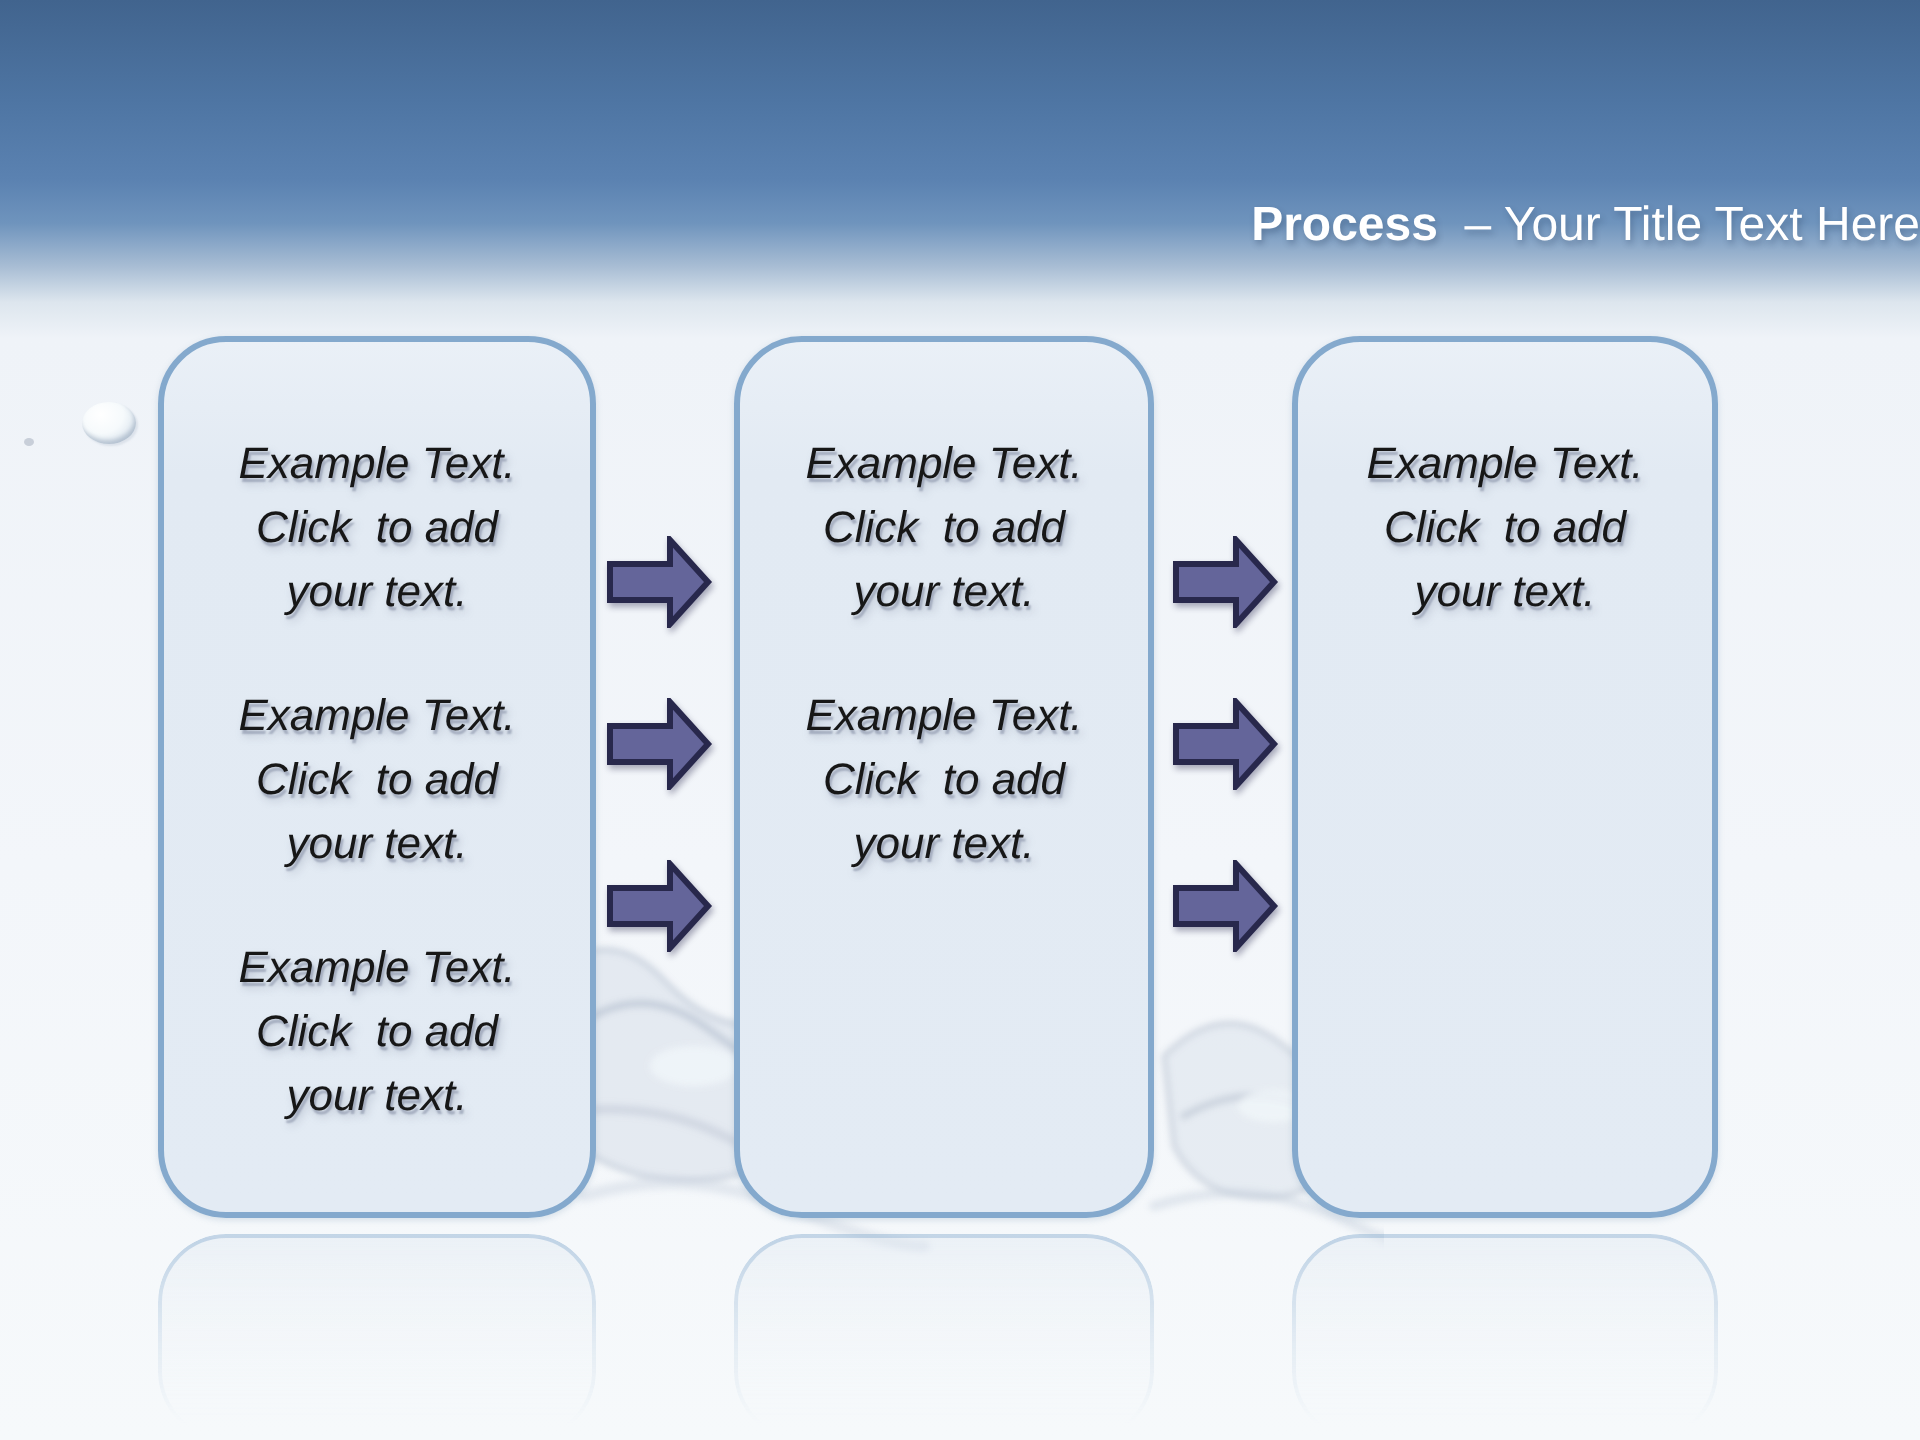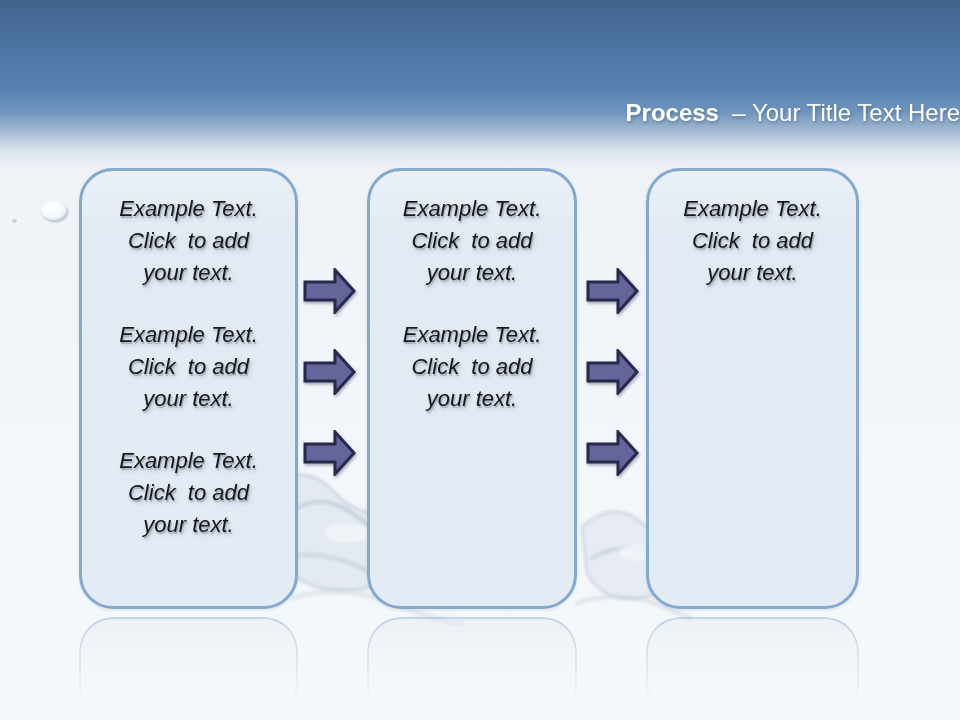--- a/index.html
+++ b/index.html
@@ -38,21 +38,21 @@
     position:absolute;left:12px;top:219px;width:5px;height:4px;border-radius:50%;
     background:rgba(160,170,185,.5);z-index:1;
   }
   
   .process-box{
     position:absolute;top:168px;height:441px;box-sizing:border-box;
     background:linear-gradient(180deg,#eaf0f7 0%,#e2eaf3 15%,#e3ebf4 100%);
     border:3px solid #84a9cd;border-radius:34px;
     box-shadow:0 1px 3px rgba(120,150,180,.25);
     z-index:2;
-    padding-top:22px;
+    padding-top:45px;
   }
   .box-1{left:79px;width:219px;}
   .box-2{left:367px;width:210px;}
   .box-3{left:646px;width:213px;}
   .para{
     margin:0 6px 30px 6px;text-align:center;
     font-style:italic;font-size:22px;line-height:32px;color:#171717;
     text-shadow:1px 2px 1px rgba(125,135,158,.55), 2px 3px 4px rgba(125,135,158,.40);
   }
   .para .line{white-space:pre;}

